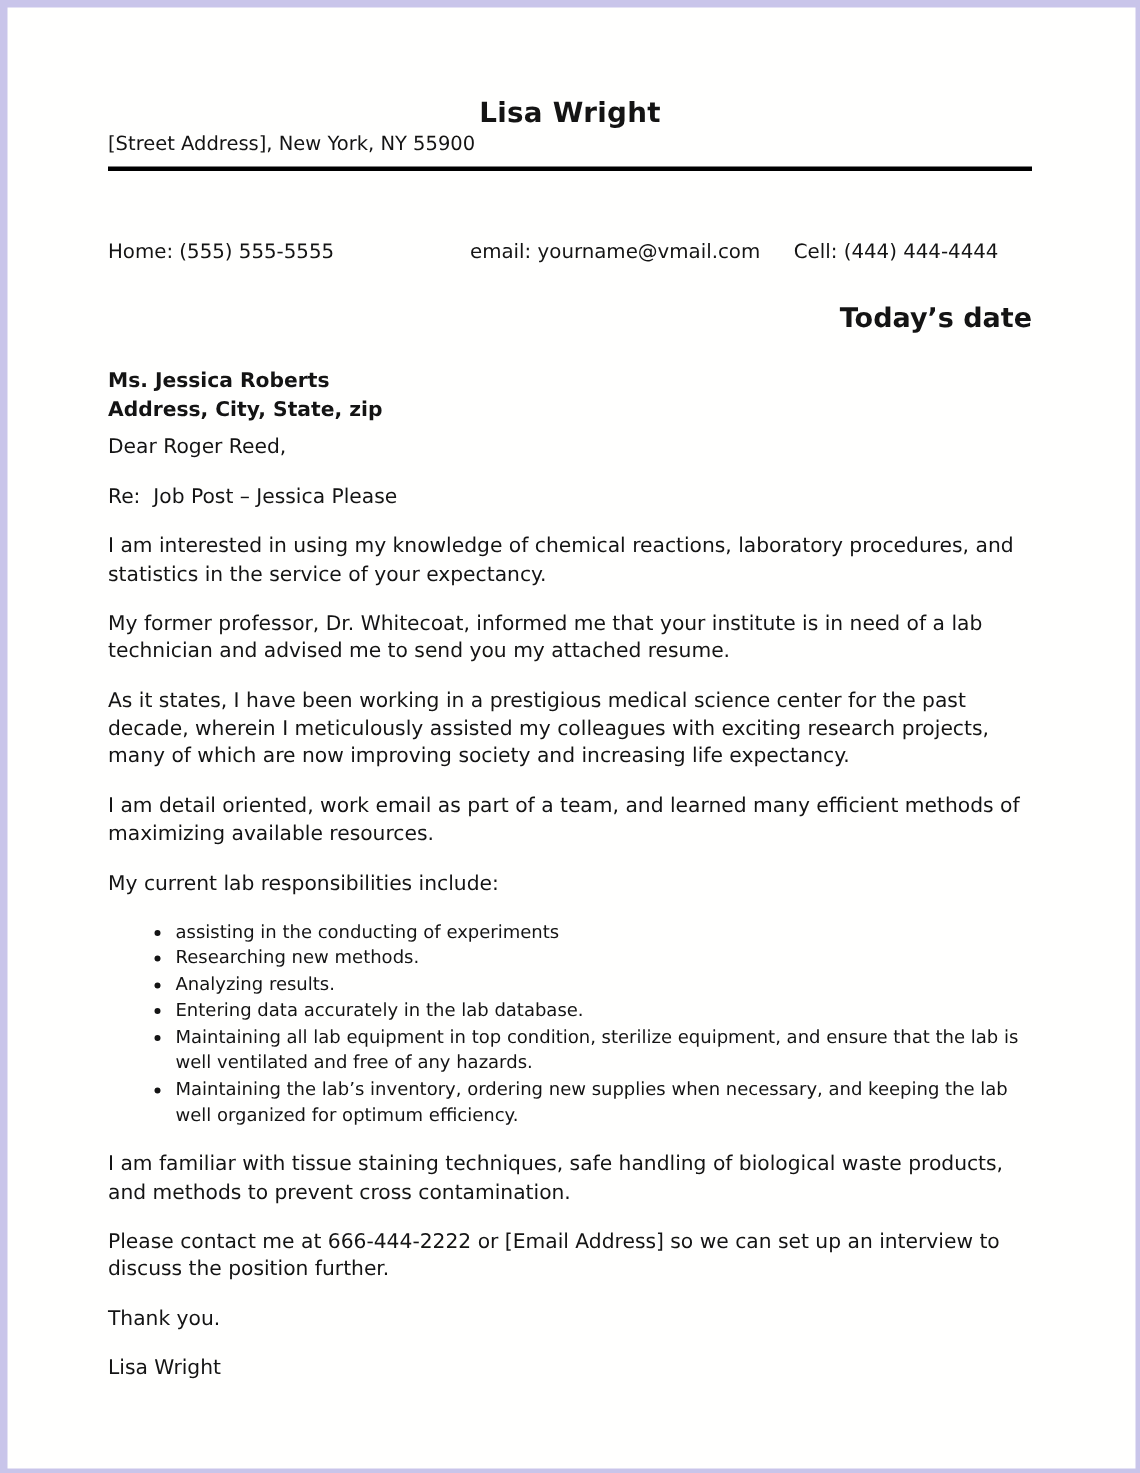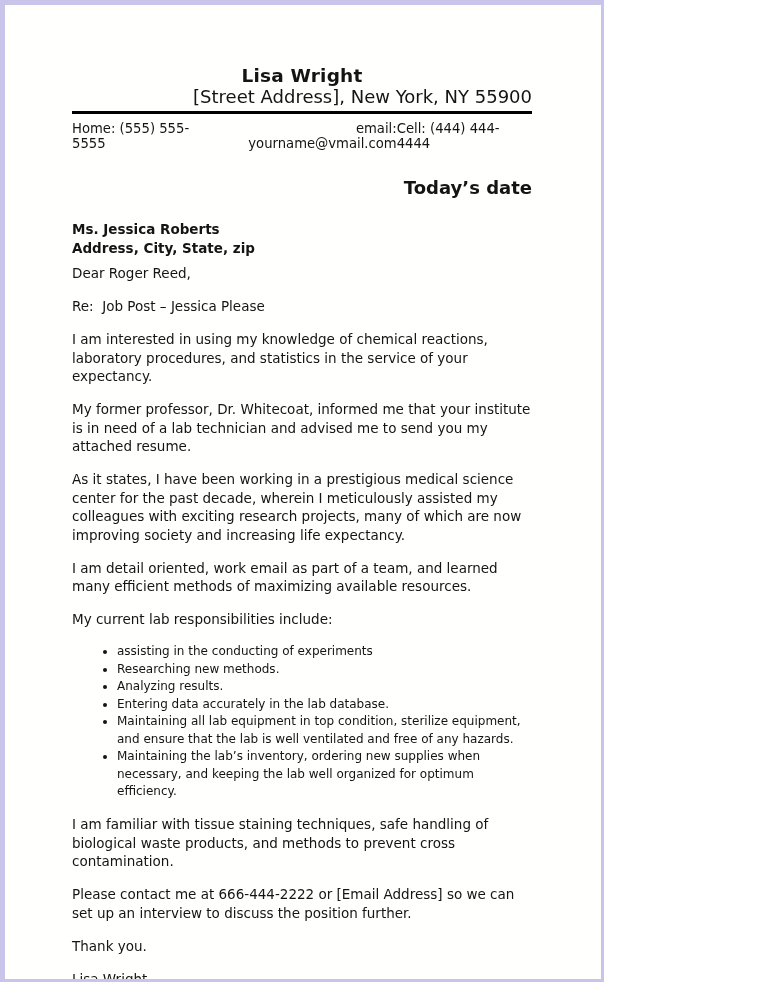--- a/index.html
+++ b/index.html
@@ -5,57 +5,57 @@
   * { box-sizing: border-box; }
   html, body { margin: 0; padding: 0; }
   body {
     width: 760px;
     height: 982px;
     background: #ffffff;
     font-family: "DejaVu Sans", "Liberation Sans", sans-serif;
     color: #141414;
   }
   .sheet {
-    width: 604px;
+    width: 760px;
     height: 982px;
     background: #fffffe;
     border-style: solid;
     border-color: #c9c5ea;
     border-width: 5px 3px 3px 5px;
     padding: 60px 69px 20px 67px;
     overflow: hidden;
   }
   
   .hdr-name {
     text-align: center;
     font-weight: bold;
     font-size: 18.5px;
     line-height: 22px;
     letter-spacing: 0.2px;
   }
   .hdr-address {
-    text-align: right;
-    font-size: 18px;
+    text-align: left;
+    font-size: 13px;
     line-height: 17px;
     margin-top: 1px;
   }
   .hdr-rule {
     height: 3px;
     background: #000000;
     margin-top: 6px;
   }
   .contact-row {
     display: flex;
     align-items: baseline;
     font-size: 13.2px;
     margin-top: 7px;
   }
   .contact-row .c-left  { flex: 1; text-align: left; }
   .contact-row .c-mid   { flex: 1.4; text-align: right; }
-  .contact-row .c-right { flex: 1; text-align: left; }
+  .contact-row .c-right { flex: 1; text-align: center; margin-top: 40px; }
   
   .date-line {
     text-align: right;
     font-weight: bold;
     font-size: 18px;
     margin-top: 26px;
     margin-bottom: 22px;
   }
   
   .letter-body { font-size: 13.5px; }

